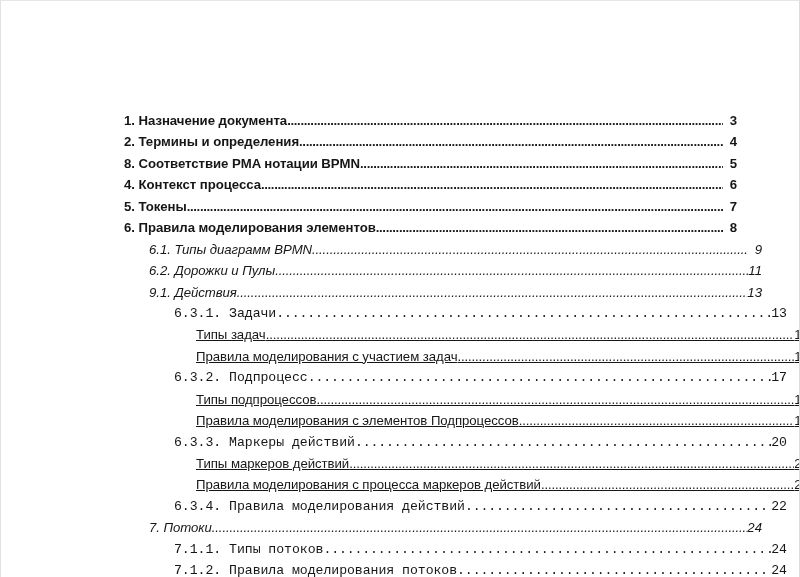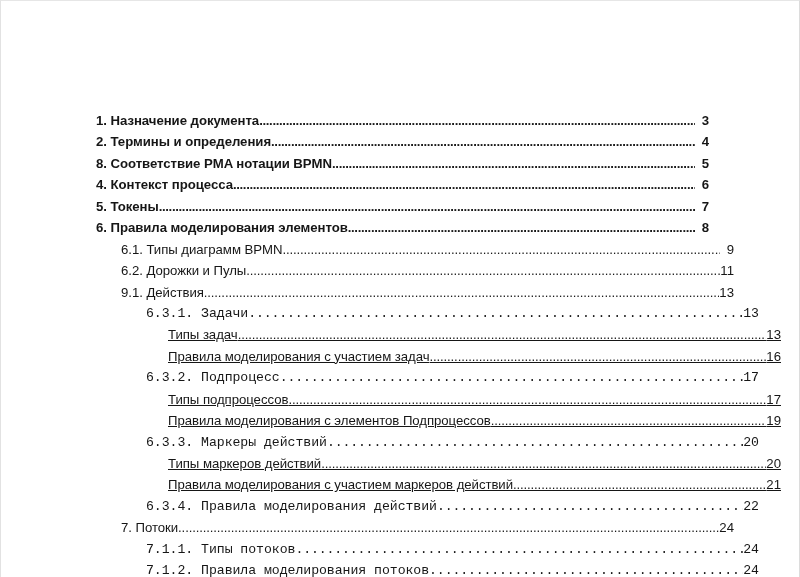--- a/index.html
+++ b/index.html
@@ -37,20 +37,21 @@
   .toc-entry {
     position: relative;
     display: flex;
     align-items: baseline;
     width: 100%;
     height: 21.45px;
     font-size: 13.2px;
     color: #161616;
     white-space: nowrap;
     overflow: hidden;
+    margin-left: 28px;
   }
 
   .toc-entry .title {
     flex: 0 0 auto;
     letter-spacing: -0.05px;
   }
 
   .toc-entry .leader {
     flex: 1 1 auto;
     overflow: hidden;
@@ -63,21 +64,21 @@
   }
 
   .toc-entry .pageno {
     flex: 0 0 auto;
     text-align: right;
     min-width: 14px;
   }
 
   
   .lvl1 { padding-left: 0px; }
-  .lvl2 { padding-left: 25px; }
+  .lvl2 { padding-left: 25px; font-style: italic; }
   .lvl3 { padding-left: 50px; font-family: Liberation Mono, monospace; }
   .lvl4 { padding-left: 72px; text-decoration: underline; }
 
   .bold .title, .bold .pageno { font-weight: bold; }
   .bold .leader { font-weight: bold; letter-spacing: -0.35px; }
 
   .regular .title, .regular .pageno { font-weight: normal; }
 </style>
 </head>
 <body>
@@ -163,21 +164,21 @@
         <span class="title">6.3.3. Маркеры действий</span>
         <span class="leader">...........................................................................................................................................................................................................................</span>
         <span class="pageno">20</span>
       </div>
       <div class="toc-entry lvl4 regular">
         <span class="title">Типы маркеров действий</span>
         <span class="leader">...........................................................................................................................................................................................................................</span>
         <span class="pageno">20</span>
       </div>
       <div class="toc-entry lvl4 regular">
-        <span class="title">Правила моделирования с участием маркеров действий</span>
+        <span class="title">Правила моделирования с процесса маркеров действий</span>
         <span class="leader">...........................................................................................................................................................................................................................</span>
         <span class="pageno">21</span>
       </div>
       <div class="toc-entry lvl3 regular">
         <span class="title">6.3.4. Правила моделирования действий</span>
         <span class="leader">...........................................................................................................................................................................................................................</span>
         <span class="pageno">22</span>
       </div>
       <div class="toc-entry lvl2 regular">
         <span class="title">7. Потоки</span>

